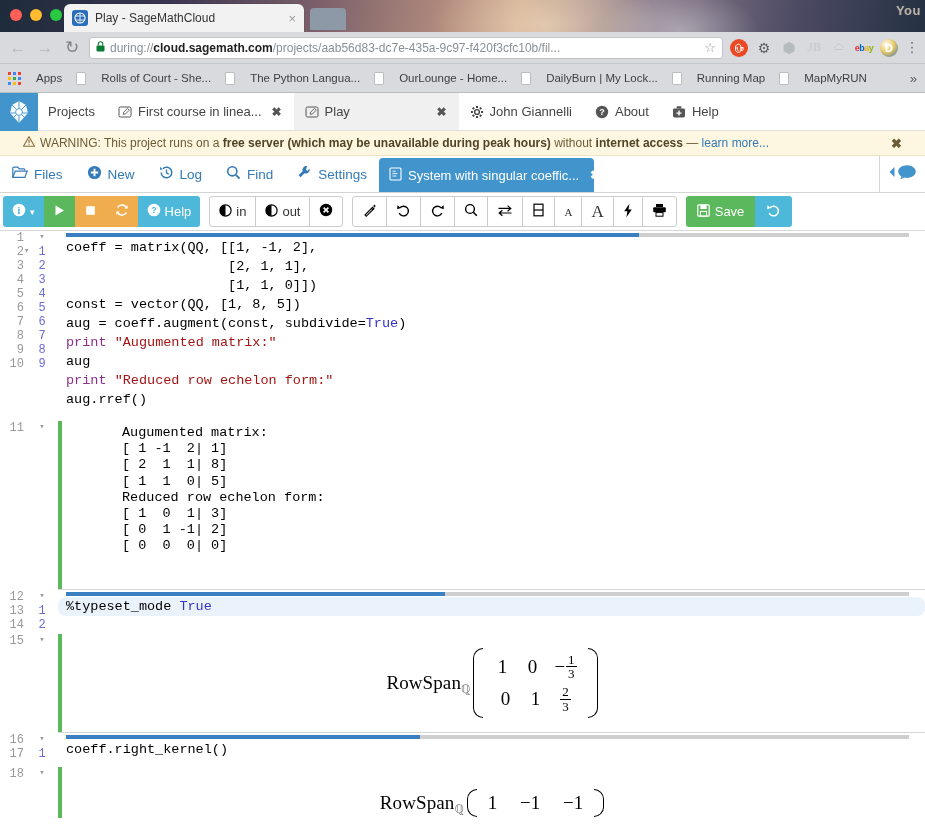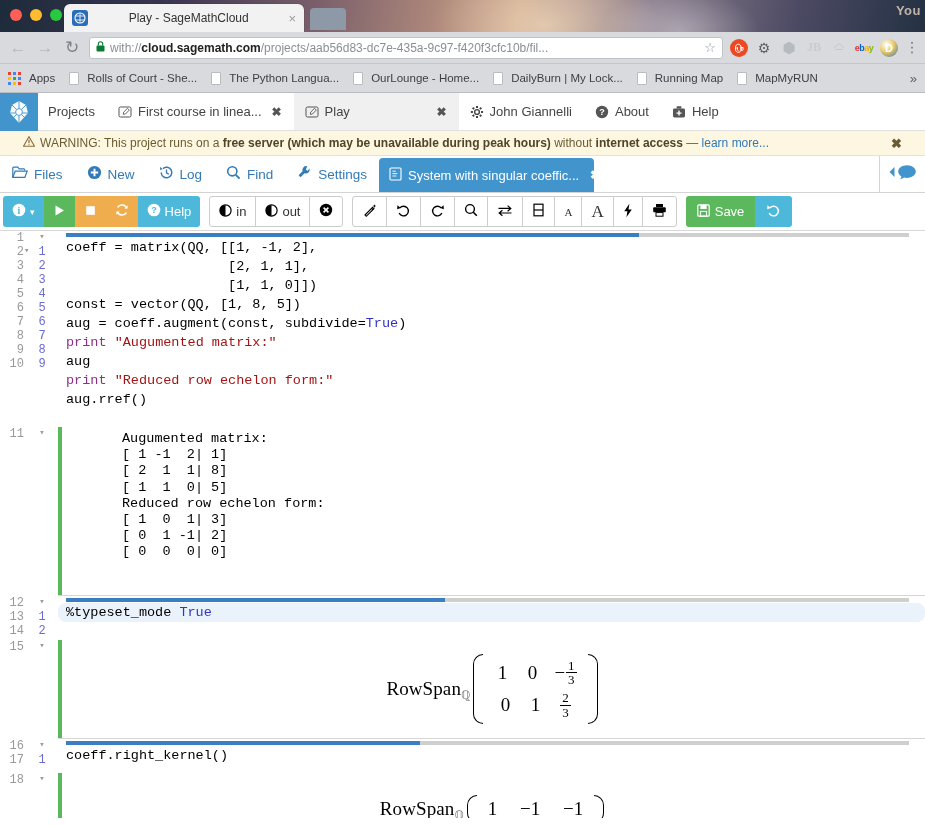--- a/index.html
+++ b/index.html
@@ -8,21 +8,20 @@
     font-family: "Liberation Sans", sans-serif;
     overflow: hidden;
     background: #fff;
   }
 
   
   #browser-titlebar {
     position: relative; height: 32px; width: 925px;
     background: linear-gradient(100deg,#1d2b3a 0%, #3a3550 18%, #7a5f6a 34%, #b08a7c 48%, #caa58e 56%, #8d7f8e 70%, #4c4a63 86%, #243143 100%);
     overflow: hidden;
-    text-align: center;
   }
   #browser-titlebar .glow {
     position:absolute; top:-40px; left:430px; width:230px; height:130px;
     background: radial-gradient(ellipse at center, rgba(255,235,200,.55), rgba(255,200,150,0) 70%);
   }
   #browser-titlebar .glow2 {
     position:absolute; top:-10px; left:600px; width:160px; height:80px;
     background: radial-gradient(ellipse at center, rgba(255,255,255,.35), rgba(255,255,255,0) 70%);
   }
   .traffic { position:absolute; top:9px; left:10px; display:flex; gap:8px; }
@@ -79,21 +78,21 @@
   .ext-ebay { font-size:9px; font-weight:bold; letter-spacing:-.5px; }
   .ext-ebay i{font-style:normal;}
   .ext-d { background:radial-gradient(circle at 35% 30%, #fff 0%, #e8c964 45%, #3a6fb0 100%); color:#fff; font-weight:bold; font-size:11px; }
   #chrome-menu { color:#6c7176; font-size:14px; line-height:.6; letter-spacing:0; width:12px; text-align:center; }
 
   #bookmarks-bar {
     height:29px; width:925px; background:#d8dadd;
     display:flex; align-items:center; padding:0 8px; gap:14px;
     border-bottom:1px solid #b9bdc1; overflow:hidden;
   }
-  .bm { display:flex; align-items:center; gap:8px; font-size:11.5px; color:#3d4145; white-space:nowrap; }
+  .bm { display:flex; align-items:center; gap:15px; font-size:11.5px; color:#3d4145; white-space:nowrap; }
   .bm .pageicon { width:10px; height:13px; background:#fff; border:1px solid #b9bdc1; border-radius:1px; display:block; flex:none; }
   #apps-grid { display:grid; grid-template-columns:repeat(3,3px); grid-template-rows:repeat(3,3px); gap:2px; }
   #apps-grid i { display:block; width:3px; height:3px; }
   .bm-overflow { margin-left:auto; color:#5a5f64; font-size:13px; }
 
   
   #smc-nav {
     height:38px; width:925px; background:#fff; display:flex; align-items:stretch;
     border-bottom:1px solid #e0e0e0; position:relative;
   }
@@ -253,21 +252,21 @@
   <span class="navbtn dim">←</span>
   <span class="navbtn dim">→</span>
   <span class="navbtn">↻</span>
   <div id="omnibox">
     <span class="lock">
       <svg width="9" height="11" viewBox="0 0 9 11">
           <rect x="0.5" y="4.5" width="8" height="6" rx="1" fill="#0a7b34"></rect>
           <path d="M2.3 4.5 V3 a2.2 2.2 0 0 1 4.4 0 V4.5" fill="none" stroke="#0a7b34" stroke-width="1.1"></path>
         </svg>
     </span>
-    <span class="urltext"><span>with://</span><b>cloud.sagemath.com</b><span>/projects/aab56d83-dc7e-435a-9c97-f420f3cfc10b/fil...</span></span>
+    <span class="urltext"><span>during://</span><b>cloud.sagemath.com</b><span>/projects/aab56d83-dc7e-435a-9c97-f420f3cfc10b/fil...</span></span>
     <span class="star">☆</span>
   </div>
   <span class="ext ext-su">
     <svg width="11" height="11" viewBox="0 0 11 11">
         <path d="M1.5 5.5c0-2 1.3-3.3 2.8-3.3S7 3.5 7 5.4v2.2c0 .6.4 1 1 1s1-.4 1-1V5.2l-1 .6-1-.6v2.5c0 1.7-1.2 2.6-2.6 2.6S1.5 9.3 1.5 7.6V5.4l1 .6 1-.6v2.3c0 .6.4 1 1 1" fill="none" stroke="#fff" stroke-width="1"></path>
       </svg>
   </span>
   <span class="ext ext-bug">⚙</span>
   <span class="ext ext-box">⬢</span>
   <span class="ext ext-jb">JB</span>
@@ -699,21 +698,21 @@
                     [1, 1, 0]])
 const = vector(QQ, [1, 8, 5])
 aug = coeff.augment(const, subdivide=<span class="tok-kw">True</span>)
 <span class="tok-mag">print</span> <span class="tok-str">"Augumented matrix:"</span>
 aug
 <span class="tok-mag">print</span> <span class="tok-str">"Reduced row echelon form:"</span>
 aug.rref()</span></div>
     </div>
   </div>
 
-  <div class="row" style="margin-top:18px">
+  <div class="row" style="margin-top:12px">
     <div class="gutter">
       <span class="gn">11</span>
       <span class="gn2 caret">▾</span>
     </div>
     <div class="cellbar cellbar-green" style="height:168px"></div>
     <div class="outputarea" style="padding-top:4px;"><span>Augumented matrix:</span>
 <span>[ 1 -1  2| 1]</span>
 <span>[ 2  1  1| 8]</span>
 <span>[ 1  1  0| 5]</span>
 <span>Reduced row echelon form:</span>

